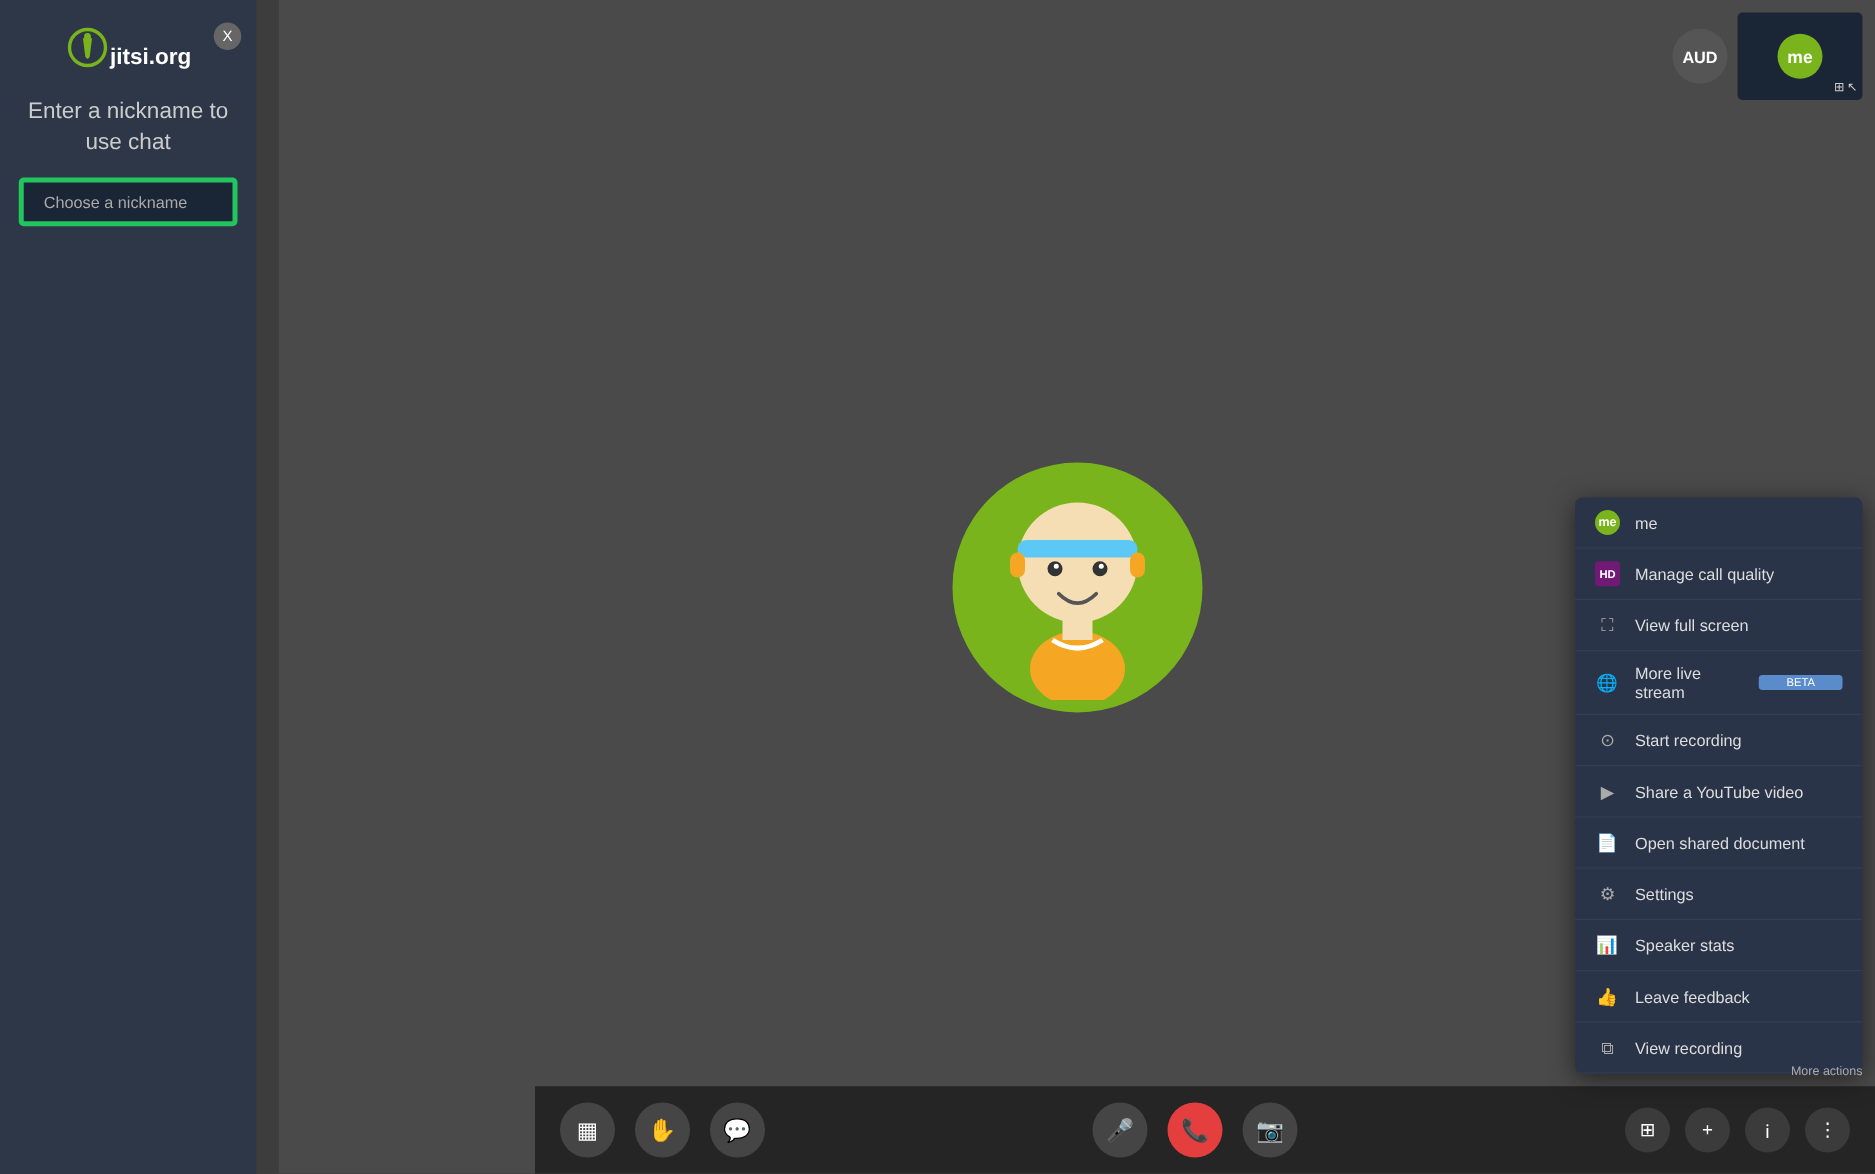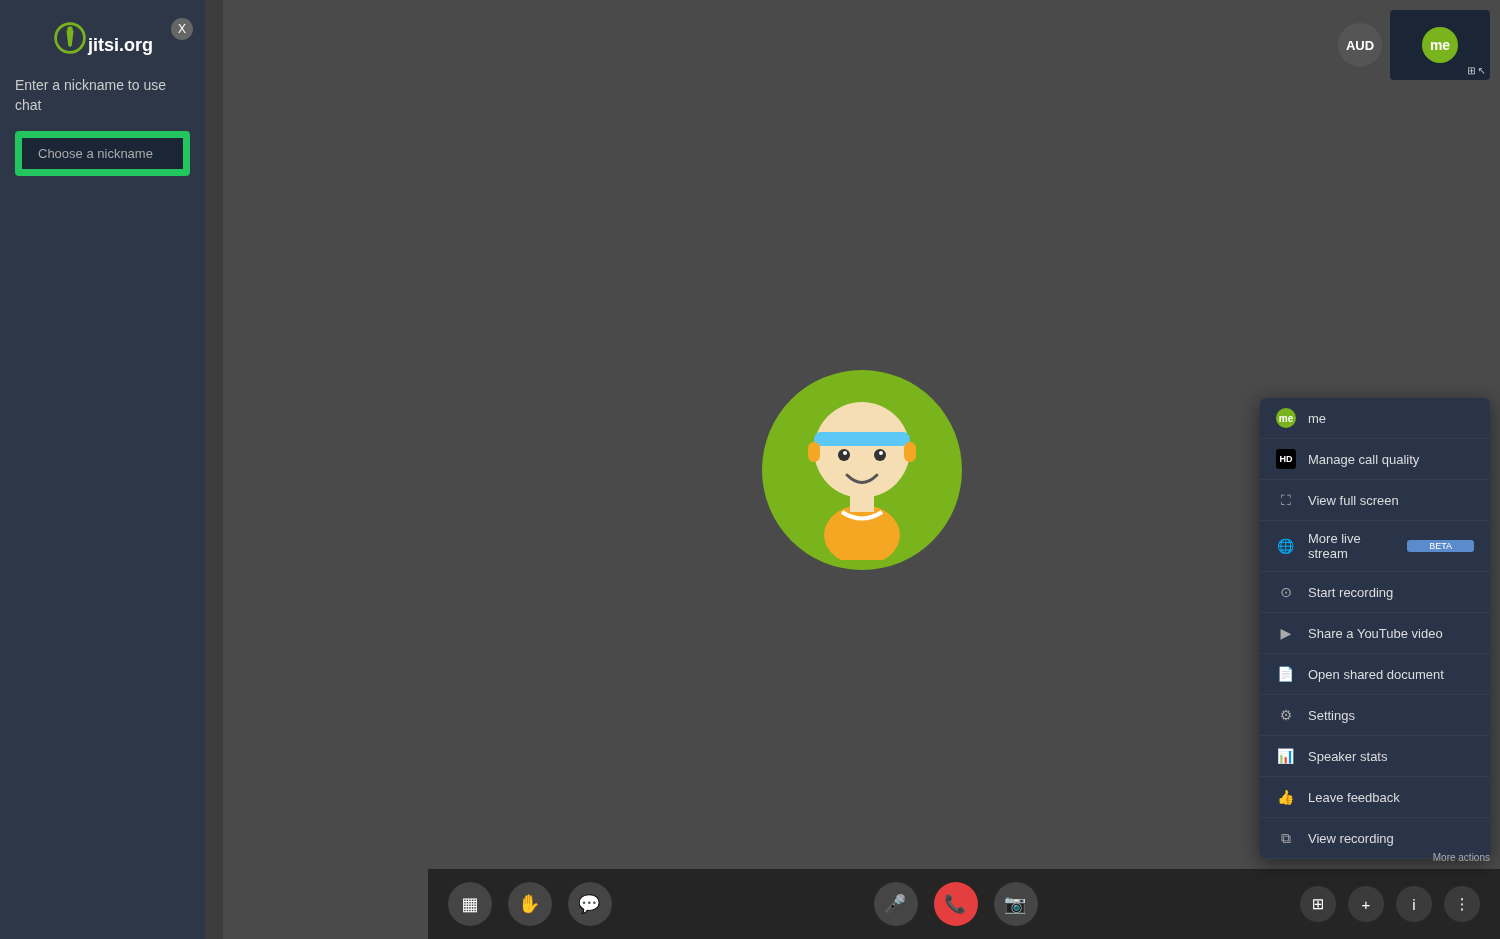--- a/index.html
+++ b/index.html
@@ -49,28 +49,28 @@
       border-radius: 50%;
       display: flex;
       align-items: center;
       justify-content: center;
       color: #fff;
       font-size: 12px;
       cursor: pointer;
     }
     #sidebar .chat-prompt {
       color: #ccc;
-      font-size: 14px;
-      text-align: left;
+      font-size: 18px;
+      text-align: center;
       line-height: 1.4;
       margin-bottom: 16px;
     }
     #sidebar .nickname-btn {
       background: #1a2535;
-      border: 7px solid #22c55e;
+      border: 4px solid #22c55e;
       color: #aaa;
       font-size: 13px;
       padding: 8px 16px;
       border-radius: 4px;
       cursor: pointer;
       width: 100%;
       text-align: left;
     }
 
     
@@ -363,21 +363,21 @@
       </button>
     </div>
   </div>
 
   <div id="context-menu">
       <div class="menu-item">
         <span class="mi-icon green_dot" style="background: rgb(122, 180, 29); border-radius: 50%; color: rgb(255, 255, 255); font-size: 10px; font-weight: bold; width: 20px; height: 20px; display: flex; align-items: center; justify-content: center;">me</span>
         <span class="menu-label">me</span>
       </div>
       <div class="menu-item">
-        <span class="mi-icon hd" style="background: #000000; border-radius: 3px; color: rgb(255, 255, 255); font-size: 9px; font-weight: bold; width: 20px; height: 20px; display: flex; align-items: center; justify-content: center;">HD</span>
+        <span class="mi-icon hd" style="background: #701a75; border-radius: 3px; color: rgb(255, 255, 255); font-size: 9px; font-weight: bold; width: 20px; height: 20px; display: flex; align-items: center; justify-content: center;">HD</span>
         <span class="menu-label">Manage call quality</span>
       </div>
       <div class="menu-item">
         <span class="mi-icon" style="color: rgb(170, 170, 170);">⛶</span>
         <span class="menu-label">View full screen</span>
       </div>
       <div class="menu-item">
         <span class="mi-icon" style="color: rgb(170, 170, 170);">🌐</span>
         <span class="menu-label">More live stream</span>
         <span class="beta-badge">BETA</span>

